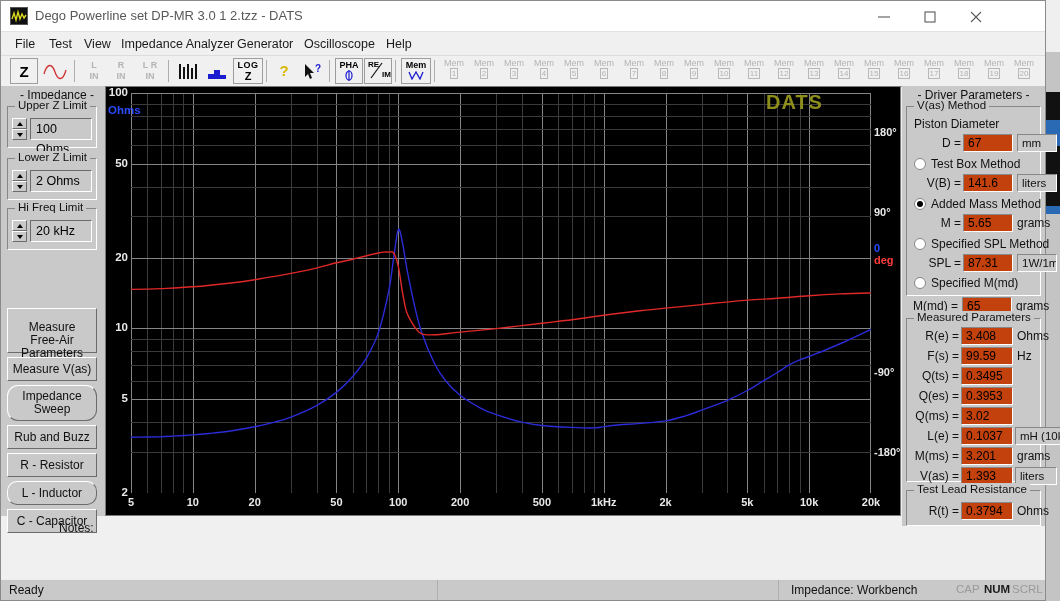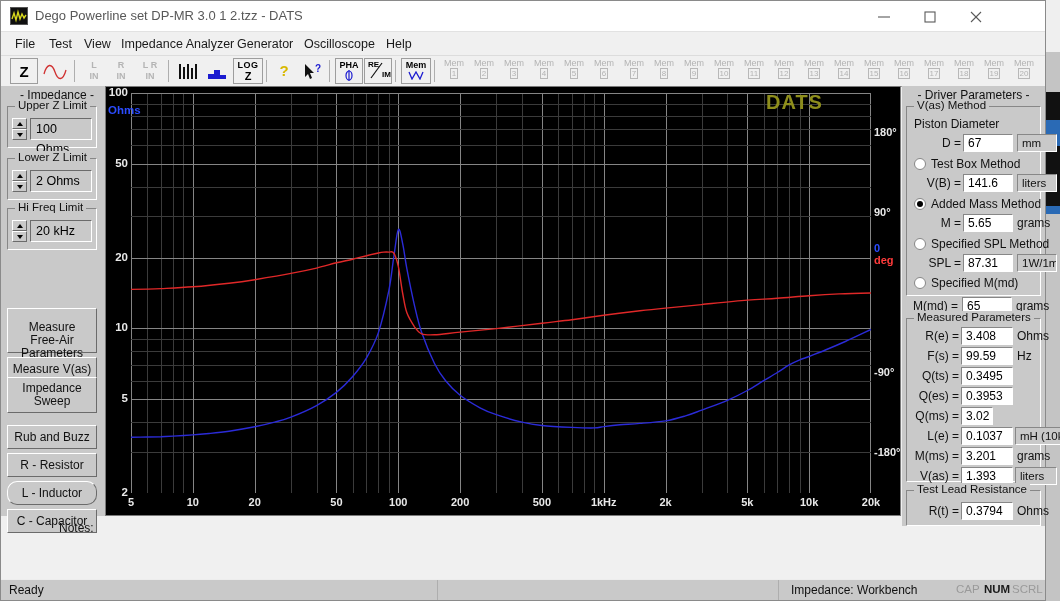--- a/index.html
+++ b/index.html
@@ -91,21 +91,21 @@
   #plot svg{position:absolute;left:25px;top:6px;}
 
   
   #rightpanel{position:absolute;left:901px;top:0;width:143px;height:440px;background:#c9c9c9;}
   #driver-hdr{position:absolute;left:0;top:2px;width:143px;text-align:center;font-size:12px;color:#111;}
   .rgrp{position:absolute;left:4px;width:135px;border:1px solid #fff;box-sizing:border-box;}
   .rgrp .grp-in{position:absolute;left:-1px;top:-1px;right:-1px;bottom:-1px;border:1px solid #878787;
                border-right-color:#fff;border-bottom-color:#fff;pointer-events:none;}
   .rgrp .grp-title{background:#c9c9c9;}
   .rowlbl{position:absolute;text-align:right;font-size:12px;color:#111;white-space:nowrap;}
-  .rfield{position:absolute;height:18px;background:#ffffff;
+  .rfield{position:absolute;height:18px;background:#c2410c;
      border:1px solid #878787;border-right-color:#fff;border-bottom-color:#fff;box-sizing:border-box;
      line-height:16px;padding-left:4px;font-size:12px;color:#000;white-space:nowrap;overflow:hidden;}
   .runit{position:absolute;font-size:12px;color:#111;white-space:nowrap;}
   .runitbox{position:absolute;height:18px;background:#c9c9c9;
      border:1px solid #878787;border-right-color:#fff;border-bottom-color:#fff;box-sizing:border-box;
      line-height:16px;padding-left:4px;font-size:11.5px;color:#111;white-space:nowrap;overflow:hidden;}
   .radio{position:absolute;width:12px;height:12px;border-radius:50%;background:#fff;
      border:1px solid #878787;box-sizing:border-box;}
   .radio.on::after{content:"";position:absolute;left:2px;top:2px;width:6px;height:6px;border-radius:50%;background:#000;}
   .rlabel{position:absolute;font-size:12px;color:#111;white-space:nowrap;}
@@ -377,21 +377,21 @@
         <div class="valfield">20 kHz</div>
       </div>
 
 
       <div class="pbtn" style="top:222px;height:45px;padding-top:12px;line-height:13px;">
         <div>Measure</div>
         <div>Free-Air</div>
         <div>Parameters</div>
       </div>
       <div class="pbtn" style="top:271px;height:24px;line-height:22px;">Measure V(as)</div>
-      <div class="pbtn" style="top:291px;height:36px;padding-top:4px;line-height:13px;">
+      <div class="pbtn" style="top:299px;height:36px;padding-top:4px;line-height:13px;border-radius:11px;">
         <div>Impedance</div>
         <div>Sweep</div>
       </div>
       <div class="pbtn" style="top:339px;height:24px;line-height:22px;">Rub and Buzz</div>
       <div class="pbtn" style="top:367px;height:24px;line-height:22px;">R - Resistor</div>
       <div class="pbtn" style="top:395px;height:24px;line-height:22px;border-radius:10px;">L - Inductor</div>
       <div class="pbtn" style="top:423px;height:24px;line-height:22px;">C - Capacitor</div>
     </div>
     <div id="notes-lbl">Notes:</div>
 
@@ -531,21 +531,21 @@
         <div class="rfield" style="left:54px;top:28px;width:52px;">99.59</div>
         <div class="runit" style="left:110px;top:30px;">Hz</div>
 
         <div class="rowlbl" style="left:0px;top:50px;width:52px;">Q(ts) =</div>
         <div class="rfield" style="left:54px;top:48px;width:52px;">0.3495</div>
 
         <div class="rowlbl" style="left:0px;top:70px;width:52px;">Q(es) =</div>
         <div class="rfield" style="left:54px;top:68px;width:52px;">0.3953</div>
 
         <div class="rowlbl" style="left:0px;top:90px;width:52px;">Q(ms) =</div>
-        <div class="rfield" style="left:54px;top:88px;width:32px;">3.02</div>
+        <div class="rfield" style="left:54px;top:88px;width:52px;">3.02</div>
 
         <div class="rowlbl" style="left:0px;top:110px;width:52px;">L(e) =</div>
         <div class="rfield" style="left:54px;top:108px;width:52px;">0.1037</div>
         <div class="runitbox" style="left:108px;top:108px;width:54px;">mH (10k)</div>
 
         <div class="rowlbl" style="left:-2px;top:130px;width:54px;">M(ms) =</div>
         <div class="rfield" style="left:54px;top:128px;width:52px;">3.201</div>
         <div class="runit" style="left:110px;top:130px;">grams</div>
 
         <div class="rowlbl" style="left:0px;top:150px;width:52px;">V(as) =</div>

